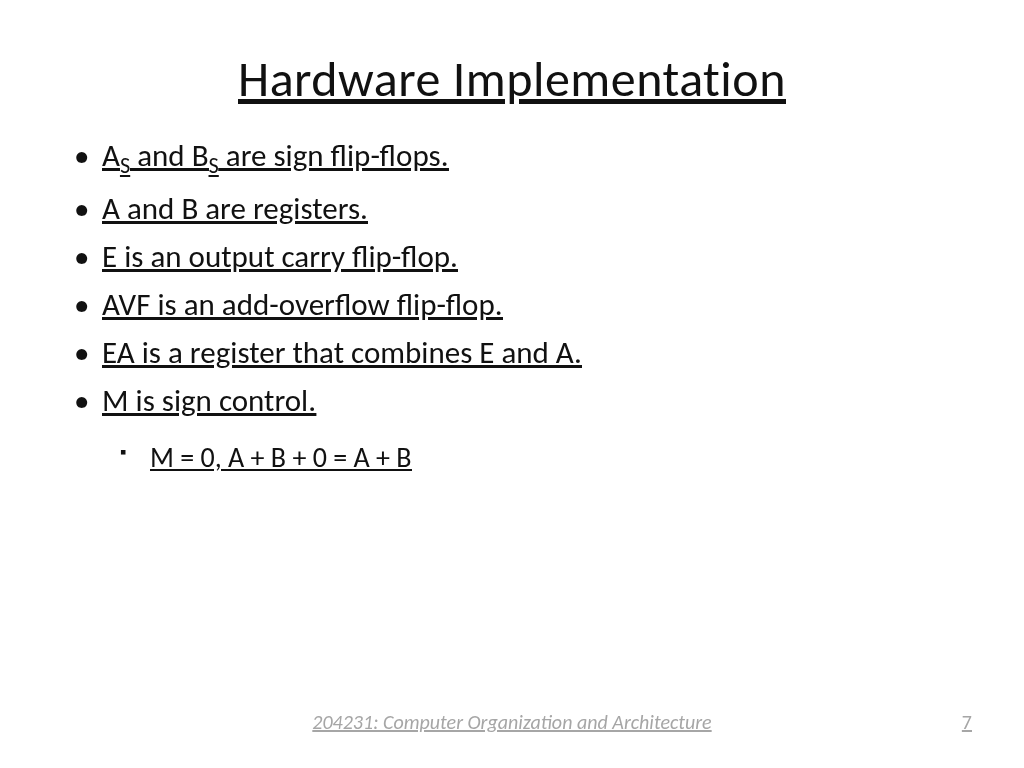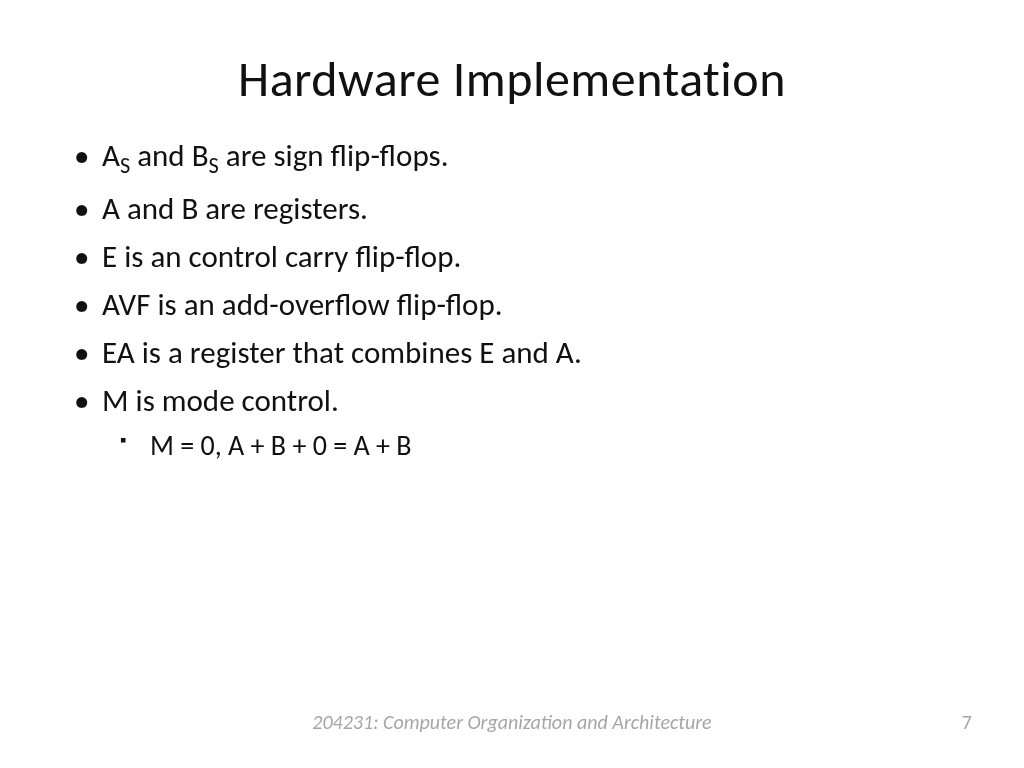--- a/index.html
+++ b/index.html
@@ -1,45 +1,45 @@
 <!DOCTYPE html>
 <html><head>
 <meta charset="utf-8">
 <style>
-  * { margin: 0; padding: 0; box-sizing: border-box; }
+  * { margin: 0; padding: 0; box-sizing: border-box; text-decoration: underline; }
   html, body { width: 1024px; height: 768px; background: #fff; font-family: Calibri, "Segoe UI", Arial, sans-serif; color: #111; }
   .slide { width: 1024px; height: 768px; position: relative; padding: 48px 64px 0 64px; }
   .title { font-size: 50px; font-weight: 400; text-align: center; margin-bottom: 22px; letter-spacing: 0.5px; }
   ul.main { list-style: none; padding-left: 38px; }
   ul.main > li { font-size: 31px; line-height: 1.55; position: relative; }
   ul.main > li::before { content: "•"; position: absolute; left: -28px; top: 0; font-size: 31px; }
-  ul.sub { list-style: none; padding-left: 48px; margin-top: 0; }
+  ul.sub { list-style: none; padding-left: 48px; margin-top: 12px; }
   ul.sub > li { font-size: 28px; line-height: 1.6; position: relative; }
   ul.sub > li::before { content: "▪"; position: absolute; left: -30px; top: 2px; font-size: 18px; }
   .subchar { font-size: 0.72em; vertical-align: sub; }
   .overline { text-decoration: overline; }
   .footer { position: absolute; bottom: 34px; left: 0; width: 1024px; text-align: center; font-size: 20px; font-style: italic; color: #a6a6a6; }
   .pagenum { position: absolute; bottom: 34px; right: 52px; font-size: 20px; color: #a6a6a6; }
 </style>
 </head>
 <body>
 
 <div class="slide">
   <h1 class="title">Hardware Implementation</h1>
 
   <ul class="main">
     <li>
       <span>A</span><span class="subchar">S</span><span> and B</span><span class="subchar">S</span><span> are sign flip-flops.</span>
     </li>
     <li>A and B are registers.</li>
-    <li>E is an control carry flip-flop.</li>
+    <li>E is an output carry flip-flop.</li>
     <li>AVF is an add-overflow flip-flop.</li>
     <li>EA is a register that combines E and A.</li>
     <li>
-      <span>M is mode control.</span>
+      <span>M is sign control.</span>
       <ul class="sub">
         <li>M = 0, A + B + 0 = A + B</li>
       </ul>
     </li>
   </ul>
 
   <div class="footer">204231: Computer Organization and Architecture</div>
   <div class="pagenum">7</div>
 </div>
 

